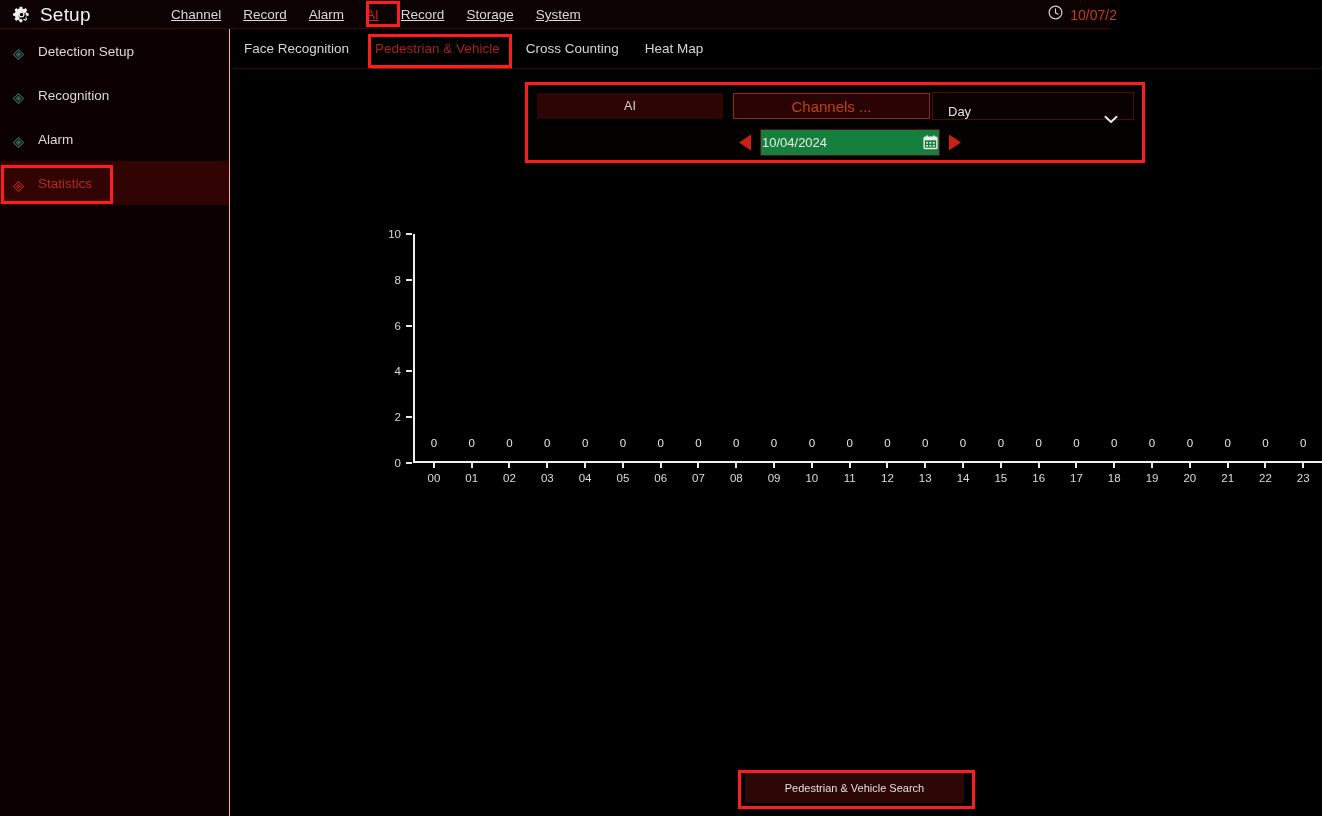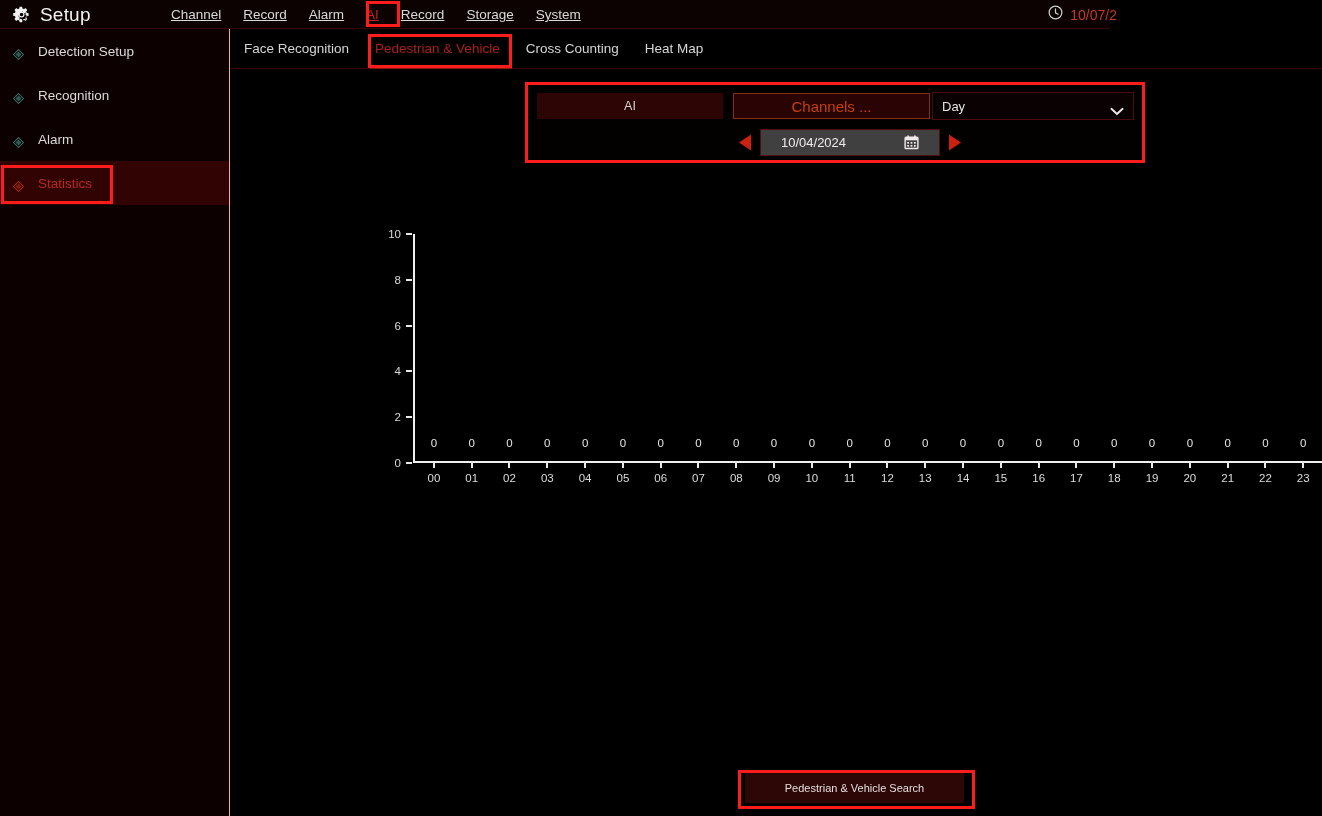--- a/index.html
+++ b/index.html
@@ -164,22 +164,22 @@
     color: #c2410c;
     font-size: 15px;
     display: flex; align-items: center; justify-content: center;
   }
   #sel-period {
     position: absolute;
     left: 405px; top: 8px;
     width: 202px; height: 28px;
     background: #0a0202;
     border: 1px solid #4a0c0c;
-    display: flex; align-items: center;
-    padding: 0 9px;
+    display: flex; align-items: flex-end;
+    padding: 0 15px;
   }
   #sel-period-label {
     font-size: 13px;
     color: #e6e2e2;
     flex: 1 1 auto;
   }
   .chev {
     width: 14px; height: 9px;
     display: block;
   }
@@ -192,24 +192,24 @@
     display: flex; align-items: center;
   }
   .arrow-btn {
     width: 24px; height: 24px;
     display: flex; align-items: center; justify-content: center;
     flex: 0 0 auto;
   }
   .tri { display: block; width: 16px; height: 19px; }
   #date-field {
     width: 180px; height: 27px;
-    background: #404040;
+    background: #15803d;
     border: 1px solid #4d1010;
     display: flex; align-items: center;
-    padding: 0 20px;
+    padding: 0 1px;
     margin: 0 3px;
   }
   #date-value {
     font-size: 13px;
     color: #efeaea;
     flex: 1 1 auto;
   }
   .cal { width: 15px; height: 16px; display: block; }
 
   

